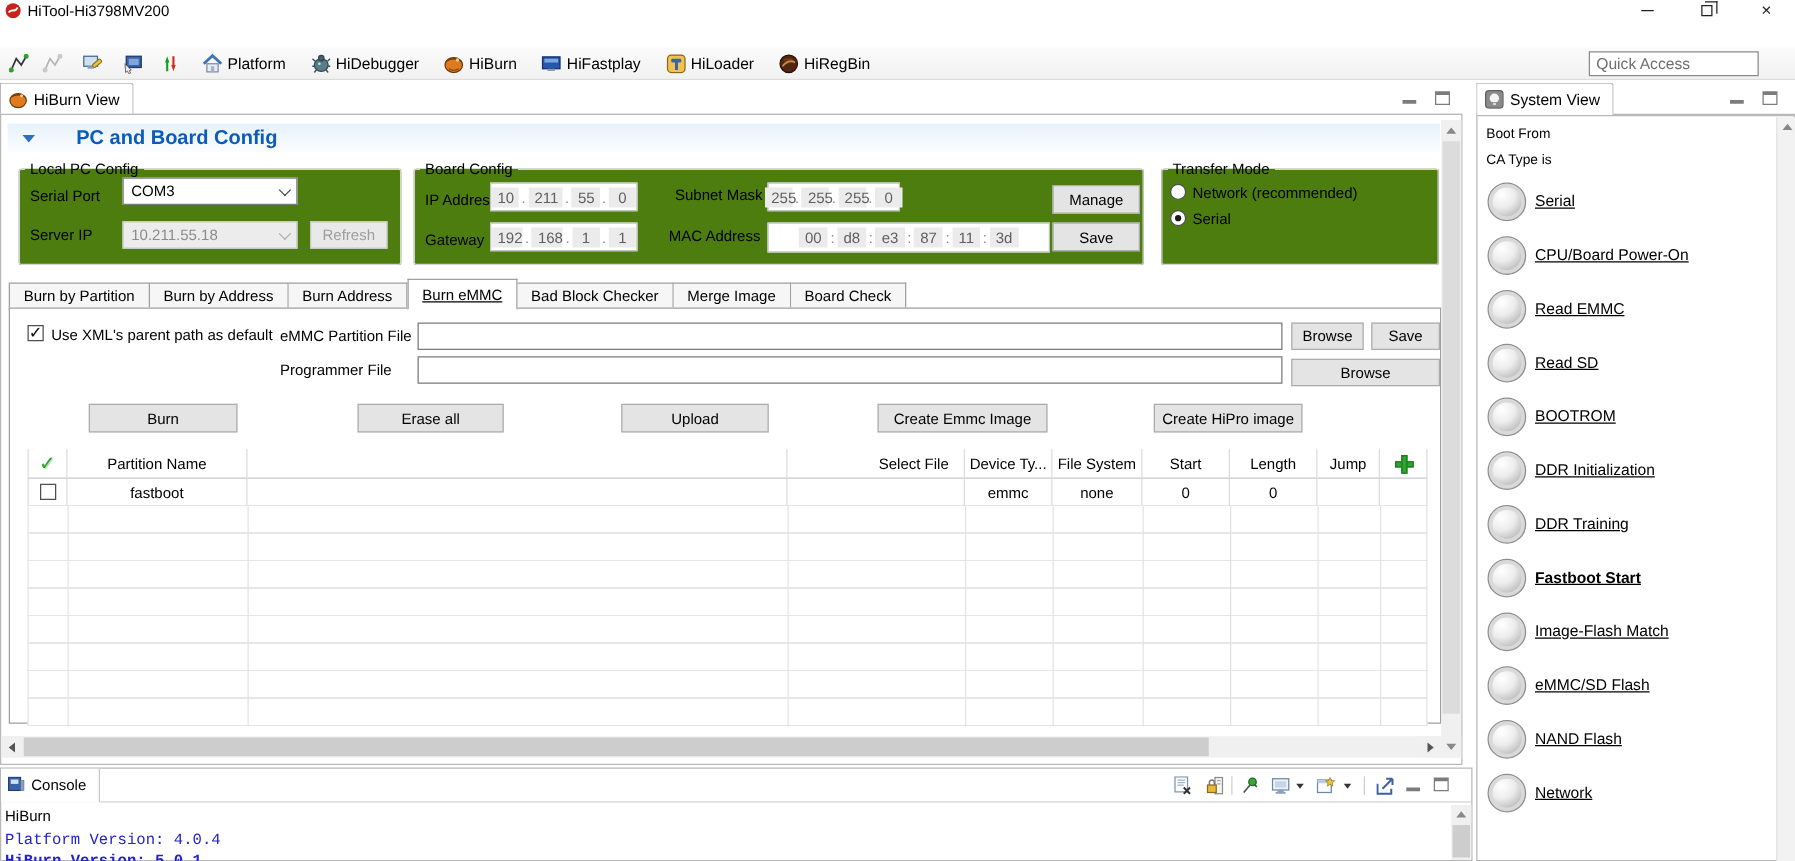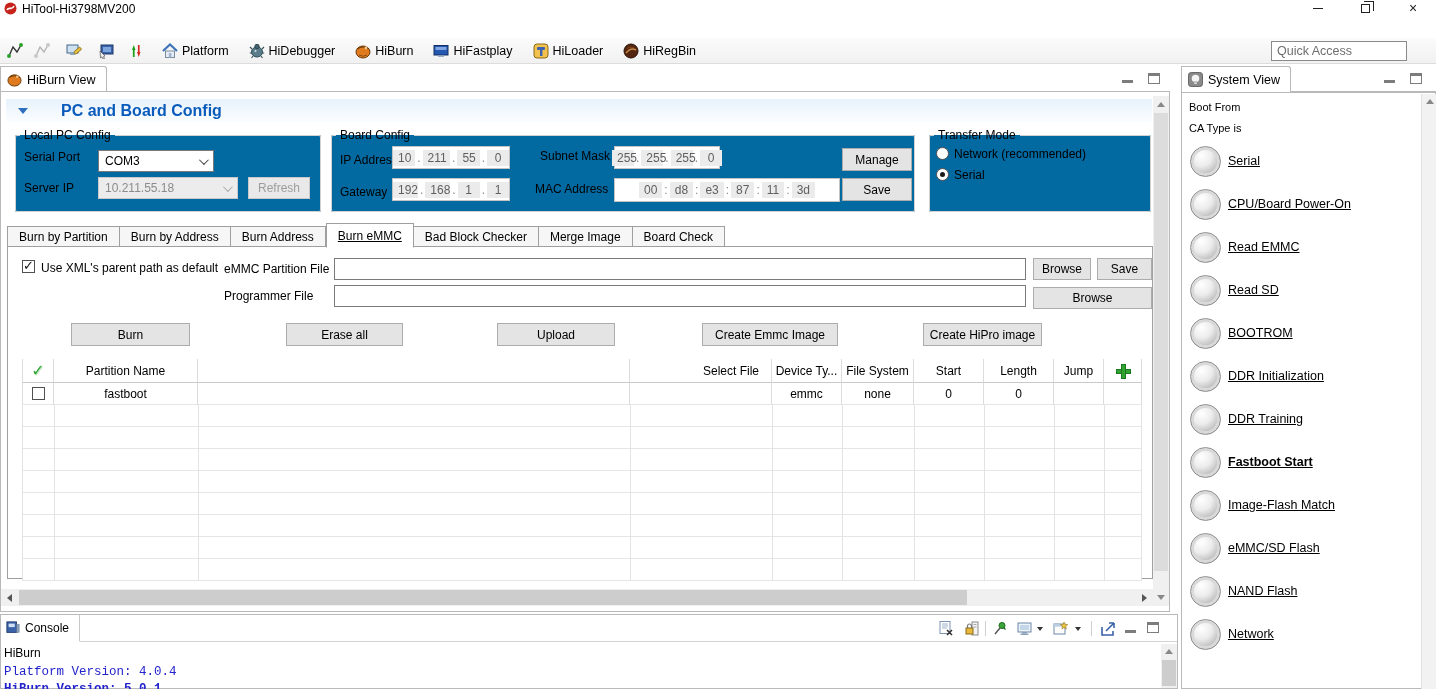--- a/index.html
+++ b/index.html
@@ -37,21 +37,21 @@
   .viewminmax { position:absolute; top:7px; width:12px; height:11px; }
   .vmin { border-bottom:3px solid #7c7c7c; height:10px; width:11px; }
   .vmax { border:1px solid #7c7c7c; border-top:3px solid #7c7c7c; height:11px; width:12px; background:#fff; }
 
   
   #editor-body { left:0; top:91px; width:1170px; height:521px; border:1px solid #b9b9b9; background:#fff; }
   #section-header { left:5px; top:7px; width:1146px; height:23px; background:linear-gradient(#e7f2fc,#fbfdff); display:flex; align-items:center; }
   #section-header .tri { width:0; height:0; border-left:5px solid transparent; border-right:5px solid transparent; border-top:6px solid #2f6fc0; margin:0 9px 0 12px; }
   #section-header .txt { color:#0a5bbb; font-weight:bold; font-size:16px;margin-left:24px; }
 
-  fieldset.grp { position:absolute; border:1px solid #d2d2d2; border-radius:2px; background:#0369a1; }
+  fieldset.grp { position:absolute; border:1px solid #d2d2d2; border-radius:2px; background:#4d7c0f; }
   fieldset.grp legend { font-size:12px; padding:0 4px; margin-left:4px; color:#000; }
   .flabel { position:absolute; font-size:12px; color:#000; }
 
   .combo { position:absolute; height:22px; border:1px solid #7a7a7a; background:#fff; display:flex; align-items:center; padding:0 6px; font-size:12px; }
   .combo .chev { position:absolute; right:7px; top:7px; width:7px; height:7px; border-right:1.5px solid #444; border-bottom:1.5px solid #444; transform:rotate(45deg) translateY(-2px); }
   .combo.disabled { background:#ececec; border-color:#c9c9c9; color:#8b8b8b; }
   .combo.disabled .chev { border-color:#ababab; }
 
   .btn { position:absolute; background:#e4e4e4; border:1px solid #acacac; font-size:12px; text-align:center; font-family:inherit; color:#000; }
   .btn.disabled { color:#9d9d9d; border-color:#c9c9c9; background:#e9e9e9; }
@@ -264,21 +264,21 @@
   <div class="abs" id="editor-body">
 
     <div class="abs" id="section-header">
       <span class="tri"></span>
       <span class="txt">PC and Board Config</span>
     </div>
 
     <fieldset class="grp" style="left:14px;top:36px;width:306px;height:84px;">
       <legend>Local PC Config</legend>
       <span class="flabel" style="left:8px;top:8px;">Serial Port</span>
-      <div class="combo" style="left:82px;top:8px;width:116px;">
+      <div class="combo" style="left:82px;top:0;width:140px;">
         <span>COM3</span>
         <span class="chev"></span>
       </div>
       <span class="flabel" style="left:8px;top:39px;">Server IP</span>
       <div class="combo disabled" style="left:82px;top:35px;width:140px;">
         <span>10.211.55.18</span>
         <span class="chev"></span>
       </div>
       <button class="btn disabled" style="left:232px;top:35px;width:62px;height:22px;">Refresh</button>
     </fieldset>

